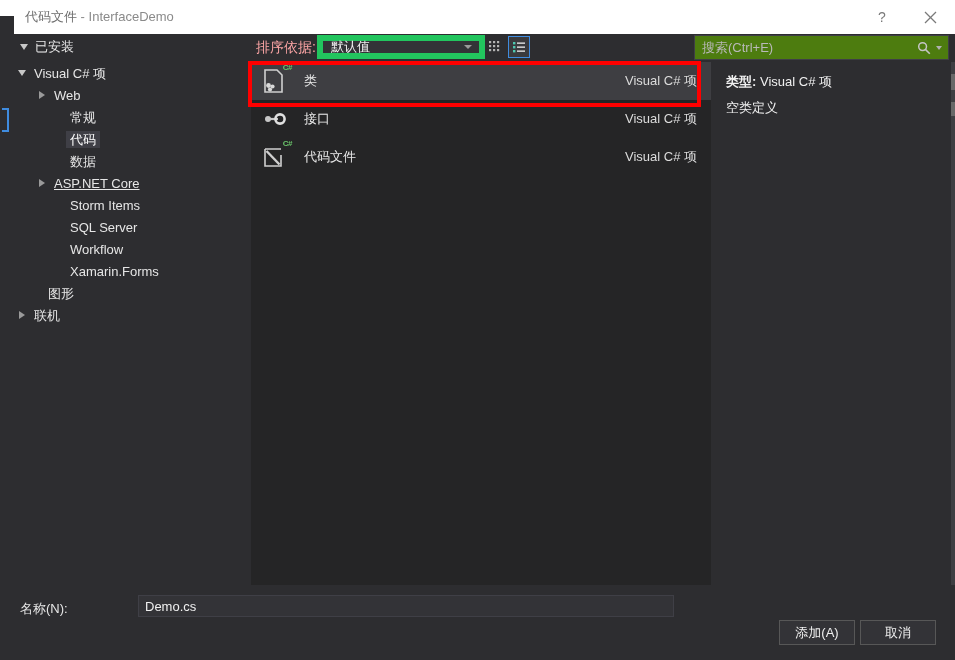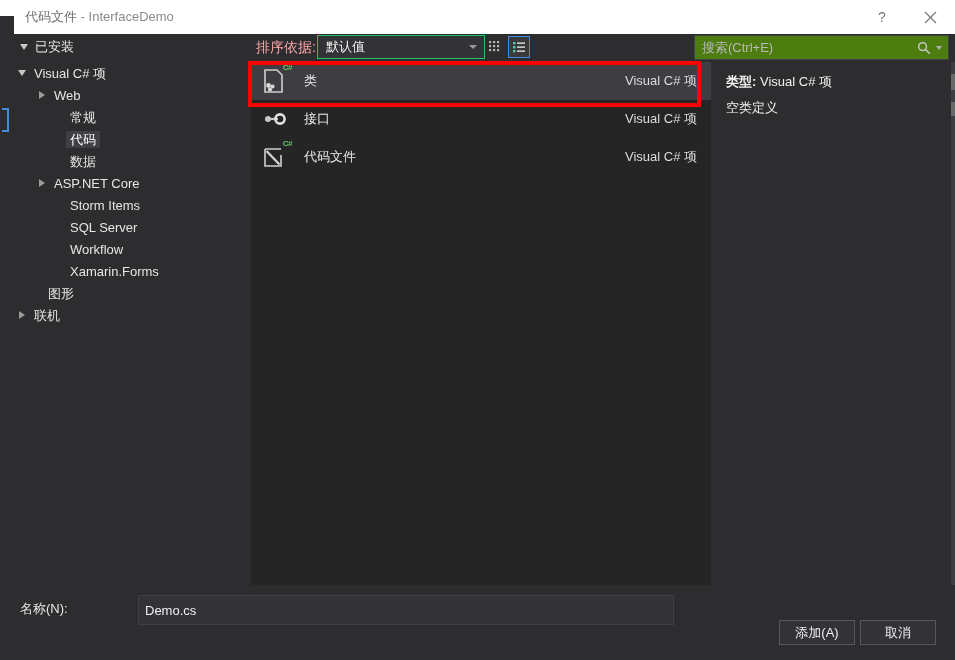--- a/index.html
+++ b/index.html
@@ -110,21 +110,21 @@
     position: absolute;
     left: 242px; top: 5px;
     font-size: 14px; color: #fca5a5;
     white-space: nowrap;
   }
   .sortby-select {
     position: absolute;
     left: 303px; top: 1px;
     width: 168px; height: 24px;
     background: #333337;
-    border: 1px solid #22c55e;
+    border: 6px solid #22c55e;
     display: flex; align-items: center;
   }
   .sortby-value {
     font-size: 13px; color: #f0f0f0;
     padding-left: 8px;
   }
   .sortby-arrow {
     margin-left: auto; margin-right: 7px;
     width: 0; height: 0;
     border-left: 4px solid transparent;
@@ -280,21 +280,21 @@
     width: 941px; height: 40px;
   }
   .name-label {
     position: absolute;
     left: 6px; top: 11px;
     font-size: 13px; color: #e6e6e6;
   }
   .name-field {
     position: absolute;
     left: 124px; top: 6px;
-    width: 536px; height: 30px;
+    width: 536px; height: 22px;
     background: #333337;
     border: 1px solid #3f3f46;
     display: flex; align-items: center;
   }
   .name-input {
     width: 100%;
     background: transparent;
     border: none; outline: none;
     color: #f0f0f0;
     font-size: 13px;
@@ -437,21 +437,21 @@
           <span class="lbl">常规</span>
         </div>
         <div class="tree-node selected" style="padding-left: 36px;">
           <span class="twisty"></span>
           <span class="lbl">代码</span>
         </div>
         <div class="tree-node" style="padding-left: 36px;">
           <span class="twisty"></span>
           <span class="lbl">数据</span>
         </div>
-        <div class="tree-node" style="padding-left: 20px;">
+        <div class="tree-node" style="padding-left: 20px; text-decoration: underline;">
           <span class="twisty">
             <span class="tri right" style="margin: 0px;"></span>
           </span>
           <span class="lbl">ASP.NET Core</span>
         </div>
         <div class="tree-node" style="padding-left: 36px;">
           <span class="twisty"></span>
           <span class="lbl">Storm Items</span>
         </div>
         <div class="tree-node" style="padding-left: 36px;">

